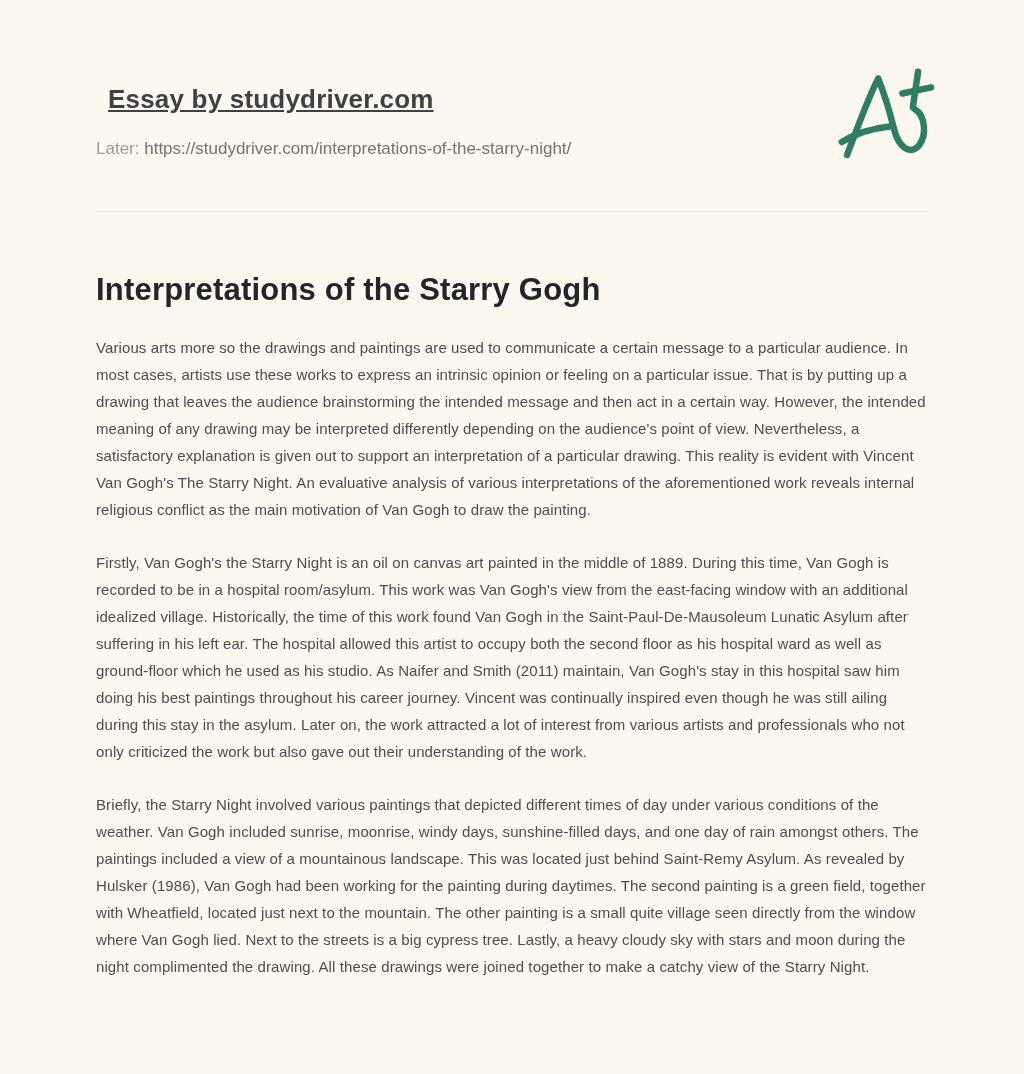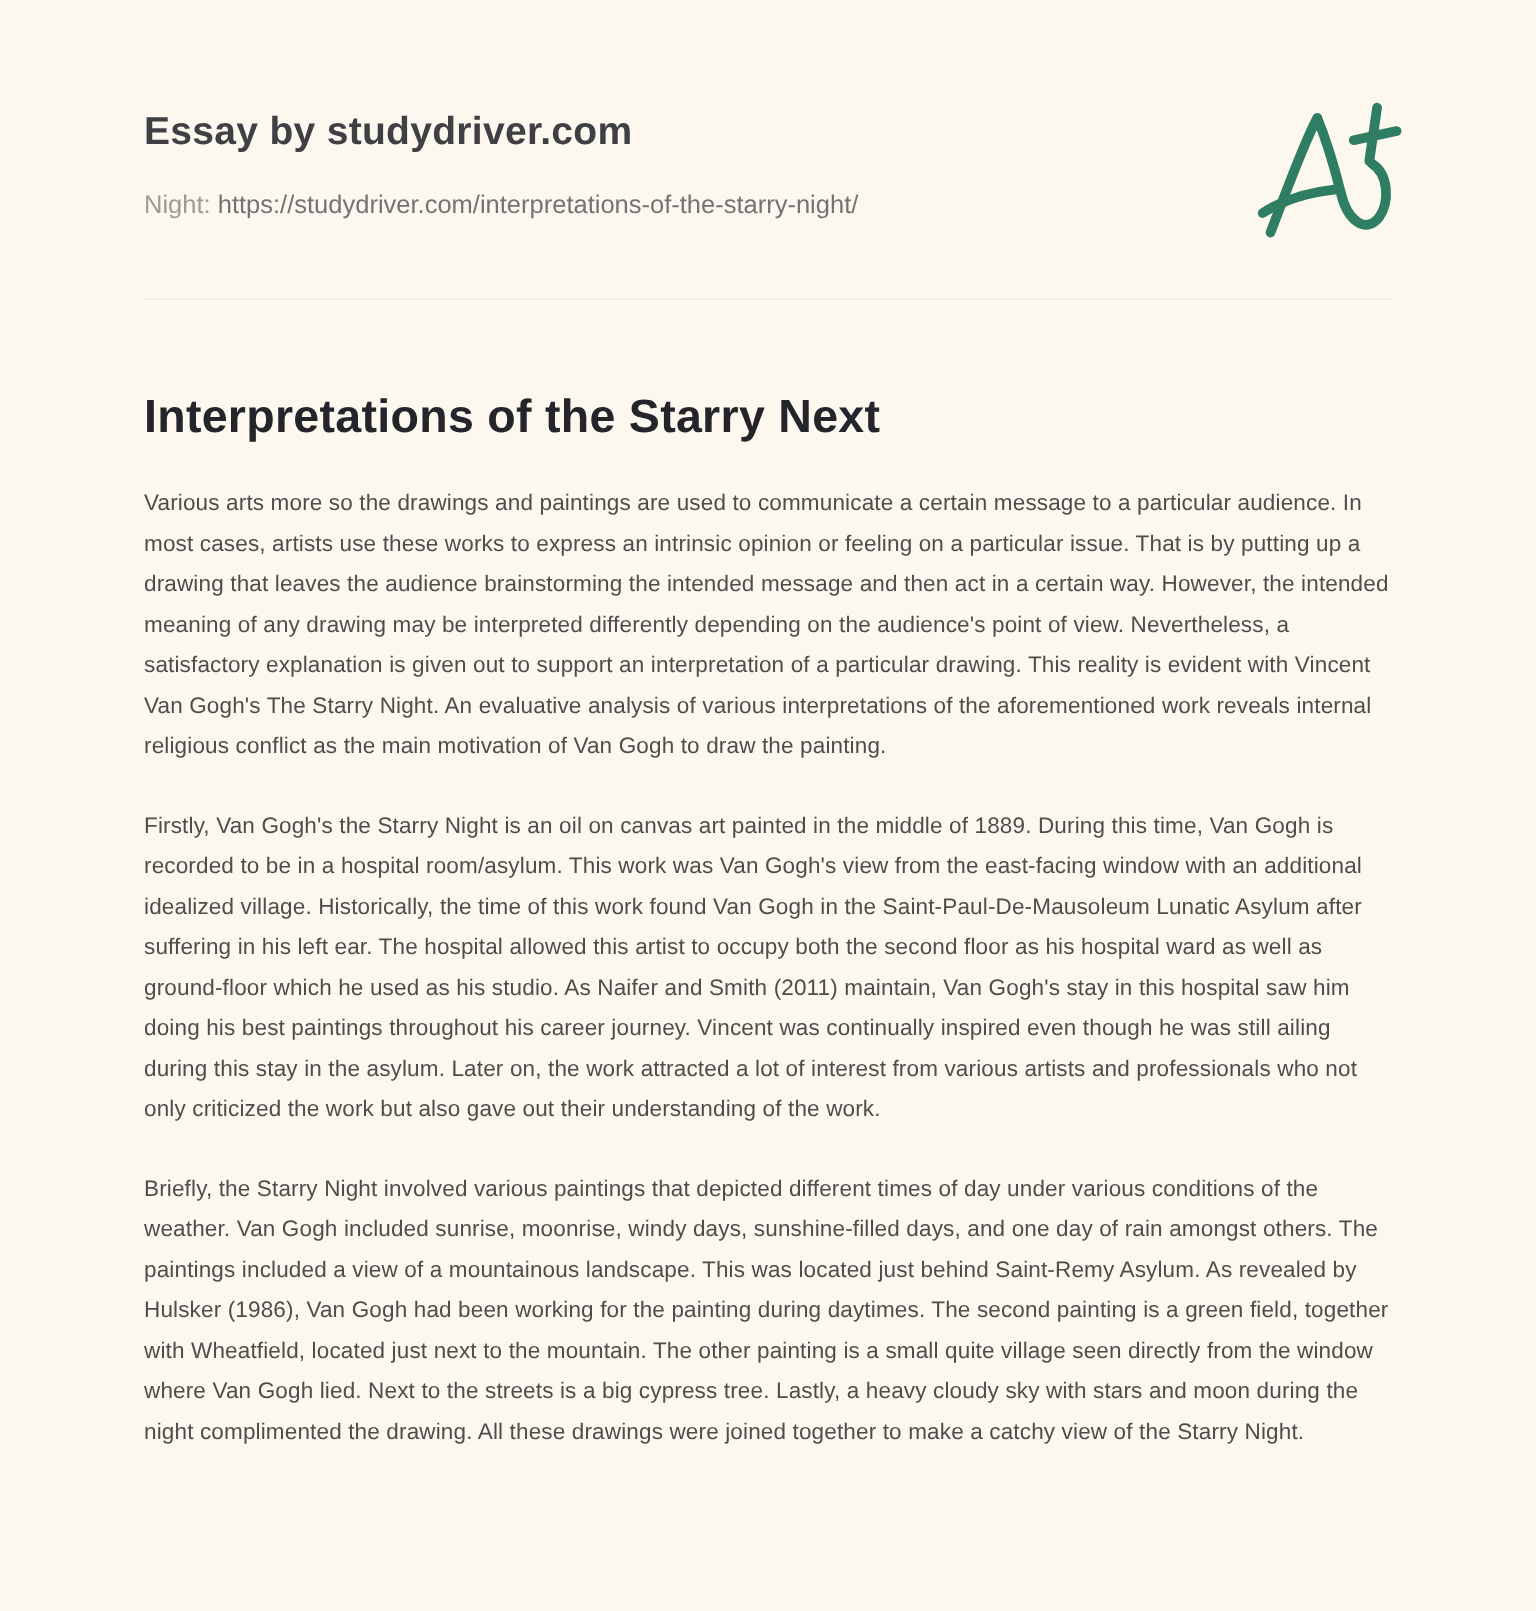--- a/index.html
+++ b/index.html
@@ -18,25 +18,26 @@
     width: 1024px;
     height: 1074px;
     position: relative;
     box-sizing: border-box;
   }
   .header {
     position: relative;
     padding: 72px 96px 0 96px;
   }
   .doc-title {
-    margin: 0;
+    margin: 12px;
     font-size: 26px;
     font-weight: 700;
     color: #3f4044;
     letter-spacing: 0.2px;
+    text-decoration: underline;
   }
   .source-line {
     margin-top: 24px;
     font-size: 17px;
     color: #9c9a94;
   }
   .source-line a {
     color: #737373;
     text-decoration: none;
   }
@@ -74,42 +75,42 @@
 </style>
 </head>
 <body>
 
 <div class="page">
 
   <div class="header">
     <h1 class="doc-title">Essay by studydriver.com</h1>
 
     <div class="source-line">
-      <span>Night:</span>
+      <span>Later:</span>
       <a href="#">https://studydriver.com/interpretations-of-the-starry-night/</a>
     </div>
 
     <svg class="logo" viewBox="0 0 120 112" fill="none" stroke="#2f7d63" stroke-width="7.5" stroke-linecap="round">
 
       <path d="M15 101 C 24 78, 40 33, 51 13"></path>
 
       <path d="M51 13 C 58 30, 64 50, 69 70 C 74 92, 88 102, 98 90 C 107 78, 106 56, 93 48"></path>
 
       <path d="M9 86 C 26 75, 46 70, 64 68"></path>
 
       <path d="M79 30 L 112 23"></path>
 
       <path d="M97 5 L 91 46"></path>
     </svg>
 
     <hr class="divider">
   </div>
 
   <div class="article">
-    <h2 class="article-title">Interpretations of the Starry Next</h2>
+    <h2 class="article-title">Interpretations of the Starry Gogh</h2>
 
     <p>Various arts more so the drawings and paintings are used to communicate a certain message to a particular audience. In most cases, artists use these works to express an intrinsic opinion or feeling on a particular issue. That is by putting up a drawing that leaves the audience brainstorming the intended message and then act in a certain way. However, the intended meaning of any drawing may be interpreted differently depending on the audience's point of view. Nevertheless, a satisfactory explanation is given out to support an interpretation of a particular drawing. This reality is evident with Vincent Van Gogh's The Starry Night. An evaluative analysis of various interpretations of the aforementioned work reveals internal religious conflict as the main motivation of Van Gogh to draw the painting.</p>
 
     <p>Firstly, Van Gogh's the Starry Night is an oil on canvas art painted in the middle of 1889. During this time, Van Gogh is recorded to be in a hospital room/asylum. This work was Van Gogh's view from the east-facing window with an additional idealized village. Historically, the time of this work found Van Gogh in the Saint-Paul-De-Mausoleum Lunatic Asylum after suffering in his left ear. The hospital allowed this artist to occupy both the second floor as his hospital ward as well as ground-floor which he used as his studio. As Naifer and Smith (2011) maintain, Van Gogh's stay in this hospital saw him doing his best paintings throughout his career journey. Vincent was continually inspired even though he was still ailing during this stay in the asylum. Later on, the work attracted a lot of interest from various artists and professionals who not only criticized the work but also gave out their understanding of the work.</p>
 
     <p>Briefly, the Starry Night involved various paintings that depicted different times of day under various conditions of the weather. Van Gogh included sunrise, moonrise, windy days, sunshine-filled days, and one day of rain amongst others. The paintings included a view of a mountainous landscape. This was located just behind Saint-Remy Asylum. As revealed by Hulsker (1986), Van Gogh had been working for the painting during daytimes. The second painting is a green field, together with Wheatfield, located just next to the mountain. The other painting is a small quite village seen directly from the window where Van Gogh lied. Next to the streets is a big cypress tree. Lastly, a heavy cloudy sky with stars and moon during the night complimented the drawing. All these drawings were joined together to make a catchy view of the Starry Night.</p>
 
   </div>
 
 </div>

